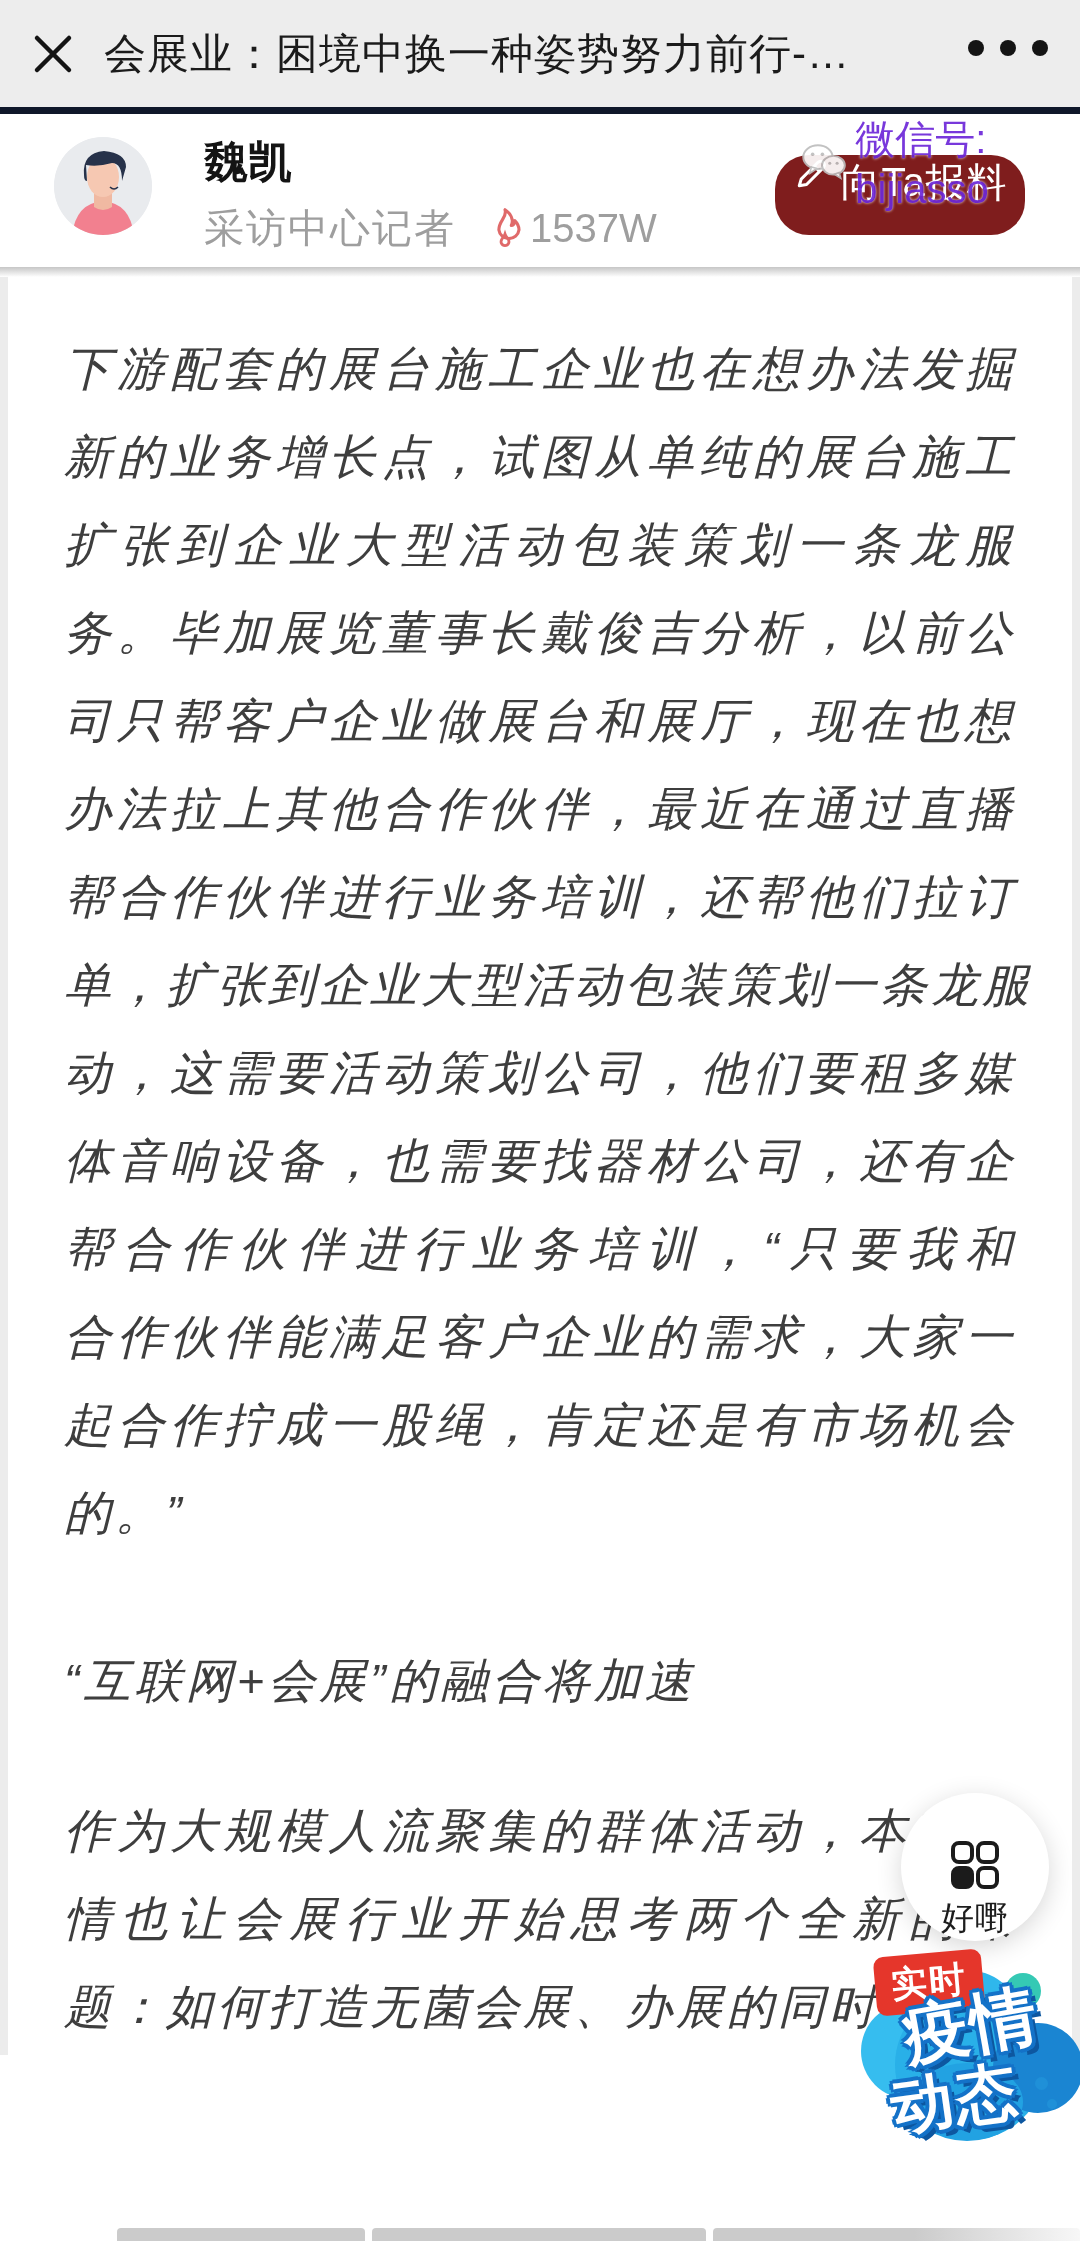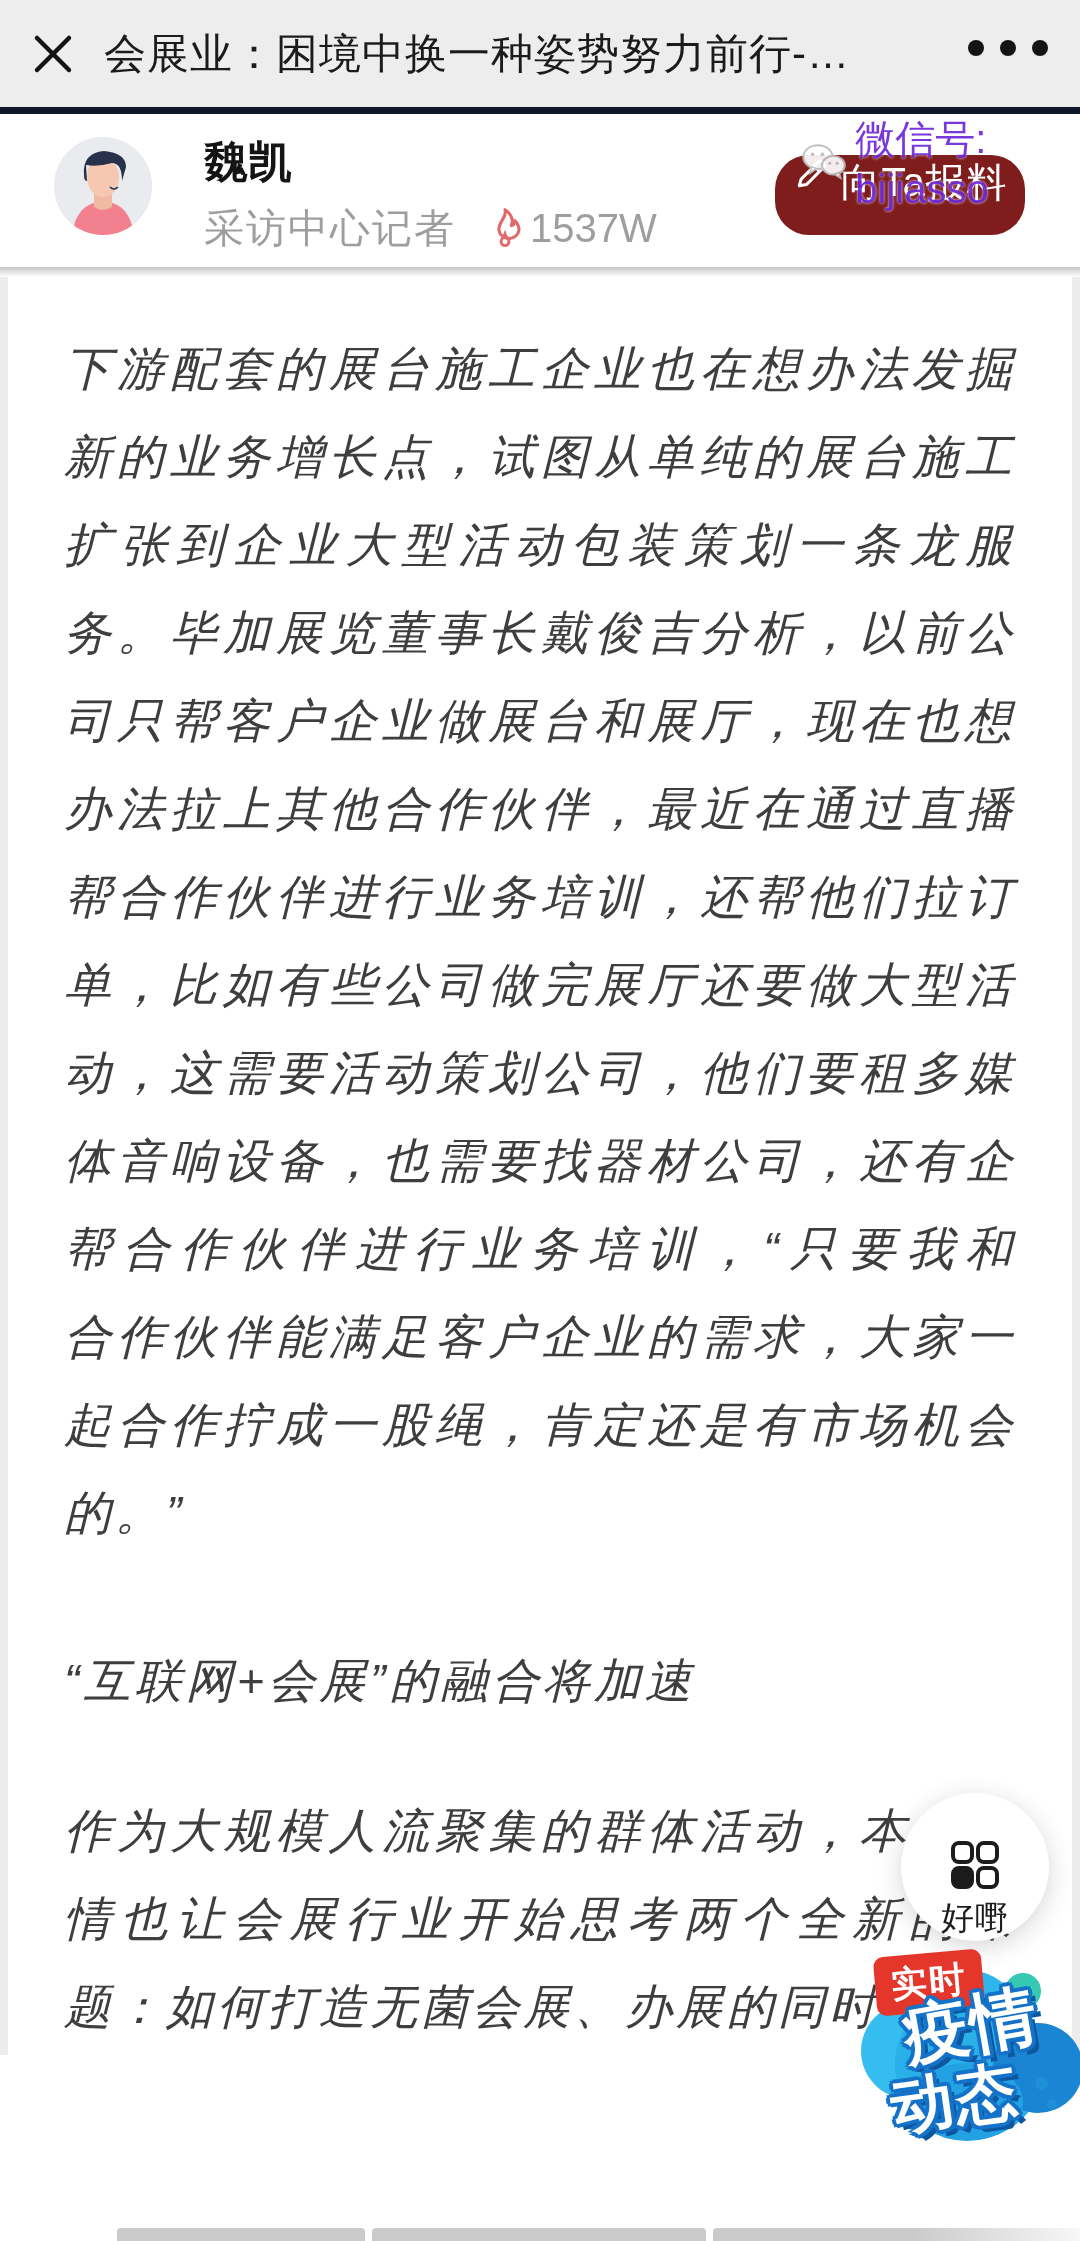--- a/index.html
+++ b/index.html
@@ -179,21 +179,21 @@
   <div class="side-strip strip-r"></div>
 
   <div class="para p1">
     <div class="line">下游配套的展台施工企业也在想办法发掘</div>
     <div class="line">新的业务增长点，试图从单纯的展台施工</div>
     <div class="line">扩张到企业大型活动包装策划一条龙服</div>
     <div class="line">务。毕加展览董事长戴俊吉分析，以前公</div>
     <div class="line">司只帮客户企业做展台和展厅，现在也想</div>
     <div class="line">办法拉上其他合作伙伴，最近在通过直播</div>
     <div class="line">帮合作伙伴进行业务培训，还帮他们拉订</div>
-    <div class="line">单，比如有些公司做完展厅还要做大型活</div>
+    <div class="line">单，扩张到企业大型活动包装策划一条龙服</div>
     <div class="line">动，这需要活动策划公司，他们要租多媒</div>
     <div class="line">体音响设备，也需要找器材公司，还有企</div>
     <div class="line">帮合作伙伴进行业务培训，“只要我和</div>
     <div class="line">合作伙伴能满足客户企业的需求，大家一</div>
     <div class="line">起合作拧成一股绳，肯定还是有市场机会</div>
     <div class="line last">的。”</div>
   </div>
 
   <div class="para subhead">
     <div class="line">“互联网+会展”的融合将加速</div>

